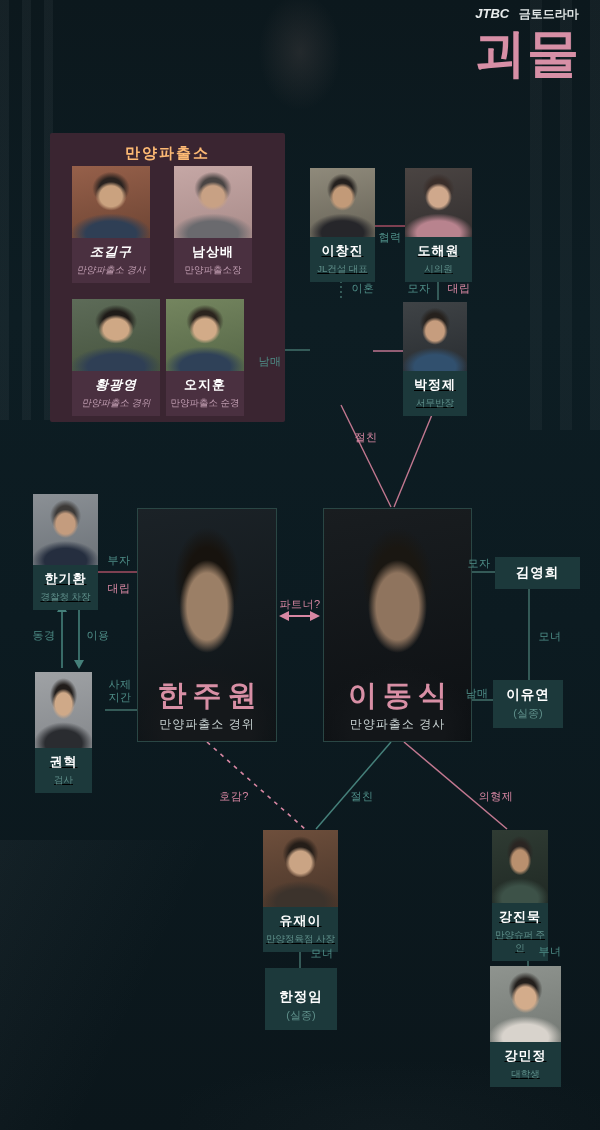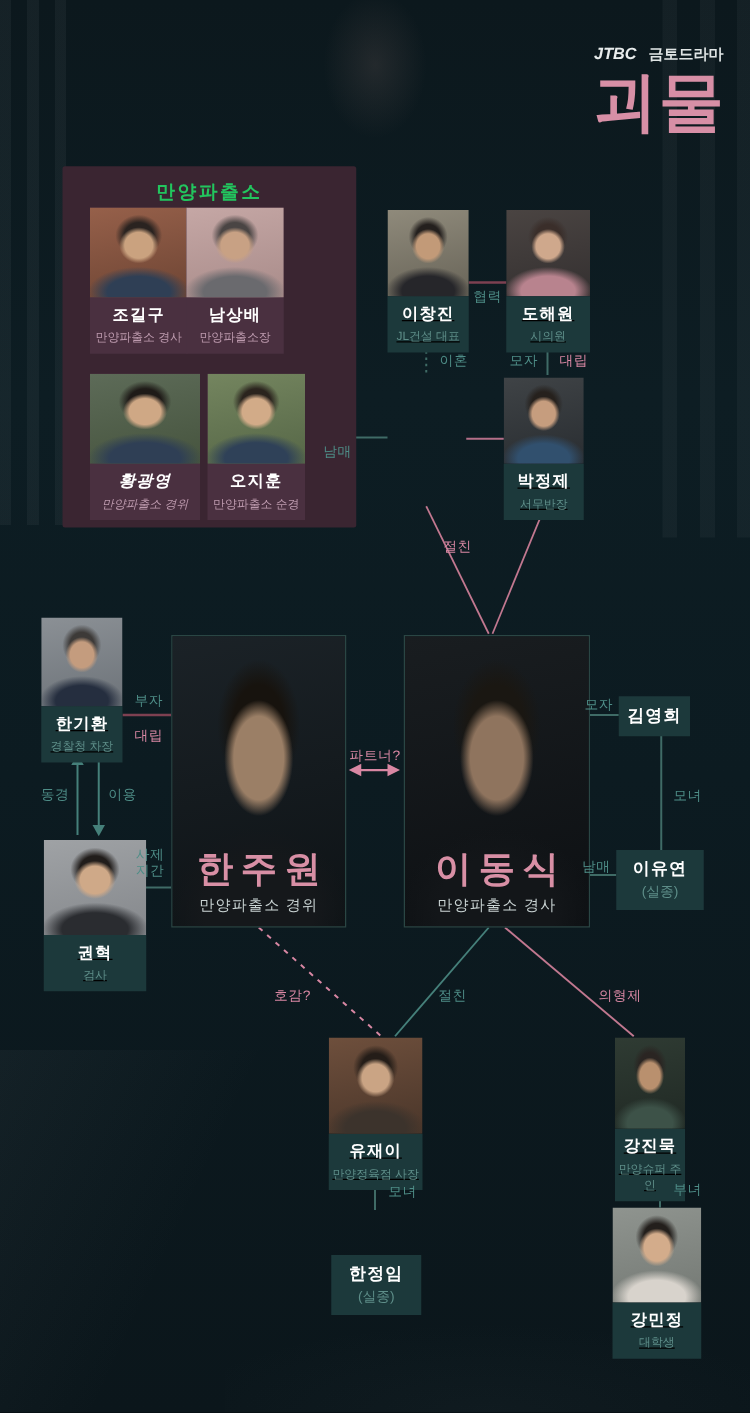--- a/index.html
+++ b/index.html
@@ -16,28 +16,28 @@
   .deco.fig-top{left:245px;top:0;width:110px;height:130px;
     background:radial-gradient(ellipse 50% 60% at 50% 40%,rgba(140,115,110,.18),rgba(0,0,0,0) 75%);}
   .deco.bars-tr{right:0;top:0;width:70px;height:430px;
     background:repeating-linear-gradient(90deg,rgba(120,130,135,.08) 0 12px,rgba(0,0,0,0) 12px 30px);}
   .deco.glow-bl{left:0;top:840px;width:220px;height:290px;
     background:linear-gradient(115deg,rgba(130,140,145,.07),rgba(0,0,0,0) 60%);}
   .deco.glow-b{left:180px;top:1040px;width:420px;height:90px;
     background:radial-gradient(ellipse 60% 80% at 50% 100%,rgba(90,100,105,.06),rgba(0,0,0,0));}
 
   
-  .brand{position:absolute;top:34px;right:20px;text-align:center;z-index:5;}
+  .brand{position:absolute;top:4px;right:20px;text-align:center;z-index:5;}
   .brand .net{font-size:13px;font-weight:900;color:#e8ecec;letter-spacing:0;display:inline-block;font-style:italic;}
   .brand .tag{font-size:12px;font-weight:bold;color:#dfe4e4;margin-left:5px;display:inline-block;font-style:normal;}
   .brand .ttl{margin-top:2px;font-size:52px;line-height:56px;font-weight:900;color:#d78fa6;letter-spacing:1px;}
 
   
   .gbox{position:absolute;left:50px;top:133px;width:235px;height:289px;background:#3a2531;border-radius:2px;z-index:2;}
-  .gbox .gtitle{margin-top:11px;text-align:center;font-size:15px;font-weight:bold;color:#22c55e;letter-spacing:2px;}
+  .gbox .gtitle{margin-top:11px;text-align:center;font-size:15px;font-weight:bold;color:#fdba74;letter-spacing:2px;}
 
   
   .card{position:absolute;z-index:3;}
   .card .photo{width:100%;height:70px;}
   .card .plate{text-align:center;padding:5px 1px 6px;}
   .card .cname{font-size:13px;font-weight:bold;color:#ffffff;letter-spacing:1px;}
   .card .crole{font-size:9.5px;margin-top:3px;letter-spacing:0;}
   .card.plum{background:#4a3040;}
   .card.plum .crole{color:#bd9aae;}
   .card.teal .plate{background:#1c393b;text-decoration:underline;}
@@ -150,28 +150,28 @@
       <span class="net">JTBC</span>
       <span class="tag">금토드라마</span>
     </div>
     <div class="ttl">괴물</div>
   </div>
 
   <div class="gbox">
     <div class="gtitle">만양파출소</div>
   </div>
 
-  <div class="card plum" style="left:72px;top:166px;width:78px;">
+  <div class="card plum" style="left:72px;top:166px;width:78px;font-style:italic;">
     <div class="photo ph-jogilgu" style="height:72px"></div>
     <div class="plate">
       <div class="cname">조길구</div>
       <div class="crole">만양파출소 경사</div>
     </div>
   </div>
-  <div class="card plum" style="left:149px;top:166px;width:78px;font-family:Liberation Mono, monospace;">
+  <div class="card plum" style="left:174px;top:166px;width:78px;font-family:Liberation Mono, monospace;">
     <div class="photo ph-namsangbae" style="height:72px"></div>
     <div class="plate">
       <div class="cname">남상배</div>
       <div class="crole">만양파출소장</div>
     </div>
   </div>
   <div class="card plum" style="left:72px;top:299px;width:88px;font-style:italic;">
     <div class="photo ph-hwanggwangyoung" style="height:72px"></div>
     <div class="plate">
       <div class="cname">황광영</div>
@@ -208,47 +208,47 @@
     </div>
   </div>
 
   <div class="card teal" style="left:33px;top:494px;width:65px;">
     <div class="photo ph-hankihwan" style="height:71px"></div>
     <div class="plate">
       <div class="cname">한기환</div>
       <div class="crole">경찰청 차장</div>
     </div>
   </div>
-  <div class="card teal" style="left:35px;top:672px;width:82px;">
+  <div class="card teal" style="left:35px;top:672px;width:57px;">
     <div class="photo ph-kwonhyuk" style="height:76px"></div>
     <div class="plate">
       <div class="cname">권혁</div>
       <div class="crole">검사</div>
     </div>
   </div>
 
   <div class="bigcard" style="left:137px;top:508px;width:138px;height:232px;">
     <div class="bphoto photo ph-hanjuwon"></div>
     <div class="bname">한주원</div>
     <div class="brole">만양파출소 경위</div>
   </div>
   <div class="bigcard" style="left:323px;top:508px;width:147px;height:232px;">
     <div class="bphoto photo ph-leedongsik"></div>
     <div class="bname">이동식</div>
     <div class="brole">만양파출소 경사</div>
   </div>
 
-  <div class="tbox" style="left:495px;top:557px;width:53px;padding:7px 2px;">
+  <div class="tbox" style="left:495px;top:557px;width:53px;padding:7px 16px;">
     <div class="bxname">김영희</div>
   </div>
   <div class="tbox" style="left:493px;top:680px;width:70px;padding:6px 0 7px;">
     <div class="bxname">이유연</div>
     <div class="bxsub">(실종)</div>
   </div>
-  <div class="tbox" style="left:265px;top:968px;width:72px;padding:6px 0 7px;margin-top:36px;">
+  <div class="tbox" style="left:265px;top:968px;width:72px;padding:20px 0 7px;">
     <div class="bxname">한정임</div>
     <div class="bxsub">(실종)</div>
   </div>
 
   <div class="card teal" style="left:263px;top:830px;width:75px;">
     <div class="photo ph-yujaei" style="height:77px"></div>
     <div class="plate">
       <div class="cname">유재이</div>
       <div class="crole">만양정육점 사장</div>
     </div>

